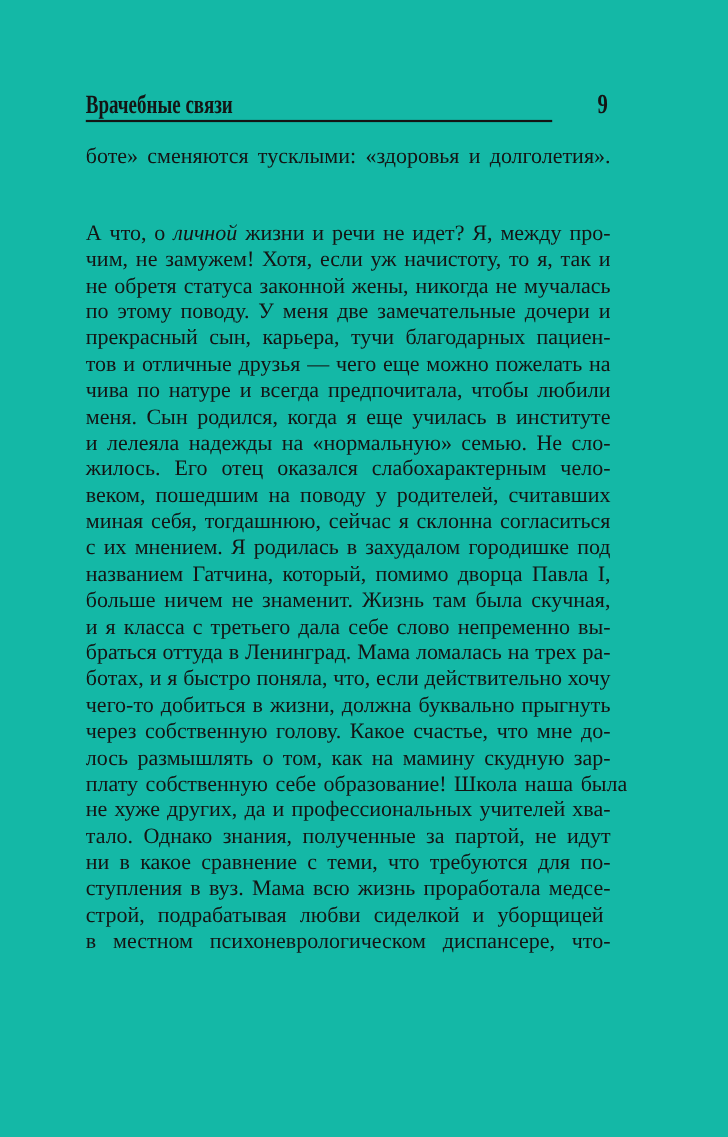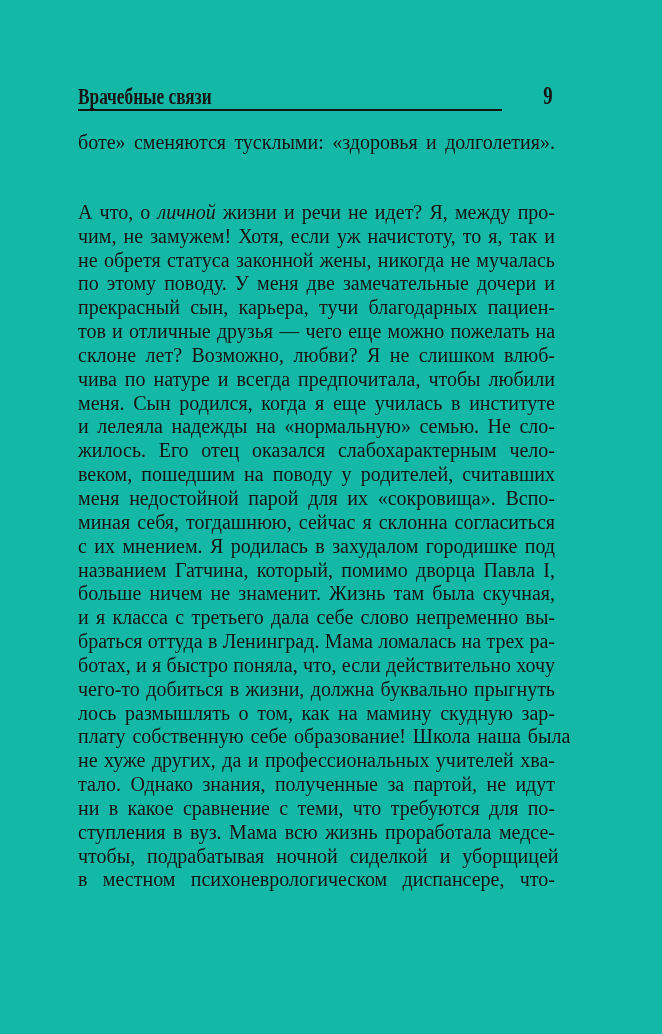--- a/index.html
+++ b/index.html
@@ -68,37 +68,36 @@
     <div class="head-rule"></div>
   </div>
   <div class="body-text">
       <div class="line" style="word-spacing: 3.4px;"><span><span>боте» сменяются тусклыми: «здоровья и долголетия».</span></span></div>
       <div class="line" style="word-spacing: 2.18px; margin-top: 46px;"><span><span>А что, о </span><span class="it">личной</span><span> жизни и речи не идет? Я, между про-</span></span></div>
       <div class="line" style="word-spacing: 2.09px;"><span><span>чим, не замужем! Хотя, если уж начистоту, то я, так и</span></span></div>
       <div class="line" style="word-spacing: 1.32px;"><span><span>не обретя статуса законной жены, никогда не мучалась</span></span></div>
       <div class="line" style="word-spacing: 3.05px;"><span><span>по этому поводу. У меня две замечательные дочери и</span></span></div>
       <div class="line" style="word-spacing: 5.32px; text-align: right;"><span><span>прекрасный сын, карьера, тучи благодарных пациен-</span></span></div>
       <div class="line" style="word-spacing: 1.18px;"><span><span>тов и отличные друзья — чего еще можно пожелать на</span></span></div>
-      <div class="line" style="word-spacing: 4.4px;"><span><span>склоне лет? Возможно, любви? Я не слишком влюб-</span></span></div>
       <div class="line" style="word-spacing: 2.97px;"><span><span>чива по натуре и всегда предпочитала, чтобы любили</span></span></div>
       <div class="line" style="word-spacing: 3.69px;"><span><span>меня. Сын родился, когда я еще училась в институте</span></span></div>
       <div class="line" style="word-spacing: 3.51px;"><span><span>и лелеяла надежды на «нормальную» семью. Не сло-</span></span></div>
       <div class="line" style="word-spacing: 7.67px;"><span><span>жилось. Его отец оказался слабохарактерным чело-</span></span></div>
       <div class="line" style="word-spacing: 4.14px;"><span><span>веком, пошедшим на поводу у родителей, считавших</span></span></div>
-      <div class="line" style="word-spacing: 4.7px;"><span><span>меня недостойной парой для их «сокровища». Вспо-</span></span></div>
       <div class="line" style="word-spacing: 2.04px;"><span><span>миная себя, тогдашнюю, сейчас я склонна согласиться</span></span></div>
       <div class="line" style="word-spacing: 2.41px;"><span><span>с их мнением. Я родилась в захудалом городишке под</span></span></div>
       <div class="line" style="word-spacing: 3.42px;"><span><span>названием Гатчина, который, помимо дворца Павла I,</span></span></div>
       <div class="line" style="word-spacing: 3.14px;"><span><span>больше ничем не знаменит. Жизнь там была скучная,</span></span></div>
       <div class="line" style="word-spacing: 2.31px;"><span><span>и я класса с третьего дала себе слово непременно вы-</span></span></div>
       <div class="line" style="word-spacing: 0.36px;"><span><span>браться оттуда в Ленинград. Мама ломалась на трех ра-</span></span></div>
       <div class="line" style="word-spacing: 0.27px;"><span><span>ботах, и я быстро поняла, что, если действительно хочу</span></span></div>
       <div class="line" style="word-spacing: 1.43px;"><span><span>чего-то добиться в жизни, должна буквально прыгнуть</span></span></div>
+      <div class="line" style="word-spacing: 2.89px;"><span><span>через собственную голову. Какое счастье, что мне до-</span></span></div>
       <div class="line" style="word-spacing: 3.55px;"><span><span>лось размышлять о том, как на мамину скудную зар-</span></span></div>
       <div class="line" style="word-spacing: 1.86px;"><span><span>плату собственную себе образование! Школа наша была</span></span></div>
       <div class="line" style="word-spacing: 1.47px;"><span><span>не хуже других, да и профессиональных учителей хва-</span></span></div>
       <div class="line" style="word-spacing: 4.39px;"><span><span>тало. Однако знания, полученные за партой, не идут</span></span></div>
       <div class="line" style="word-spacing: 4.32px;"><span><span>ни в какое сравнение с теми, что требуются для по-</span></span></div>
       <div class="line" style="word-spacing: 2.49px;"><span><span>ступления в вуз. Мама всю жизнь проработала медсе-</span></span></div>
-      <div class="line" style="word-spacing: 6.92px;"><span><span>чтобы, подрабатывая ночной сиделкой и уборщицей</span></span></div>
+      <div class="line" style="word-spacing: 6.92px;"><span><span>строй, подрабатывая любви сиделкой и уборщицей</span></span></div>
       <div class="line" style="word-spacing: 10.34px;"><span><span>в местном психоневрологическом диспансере, что-</span></span></div>
     </div>
 </div>
 
 </body></html>

